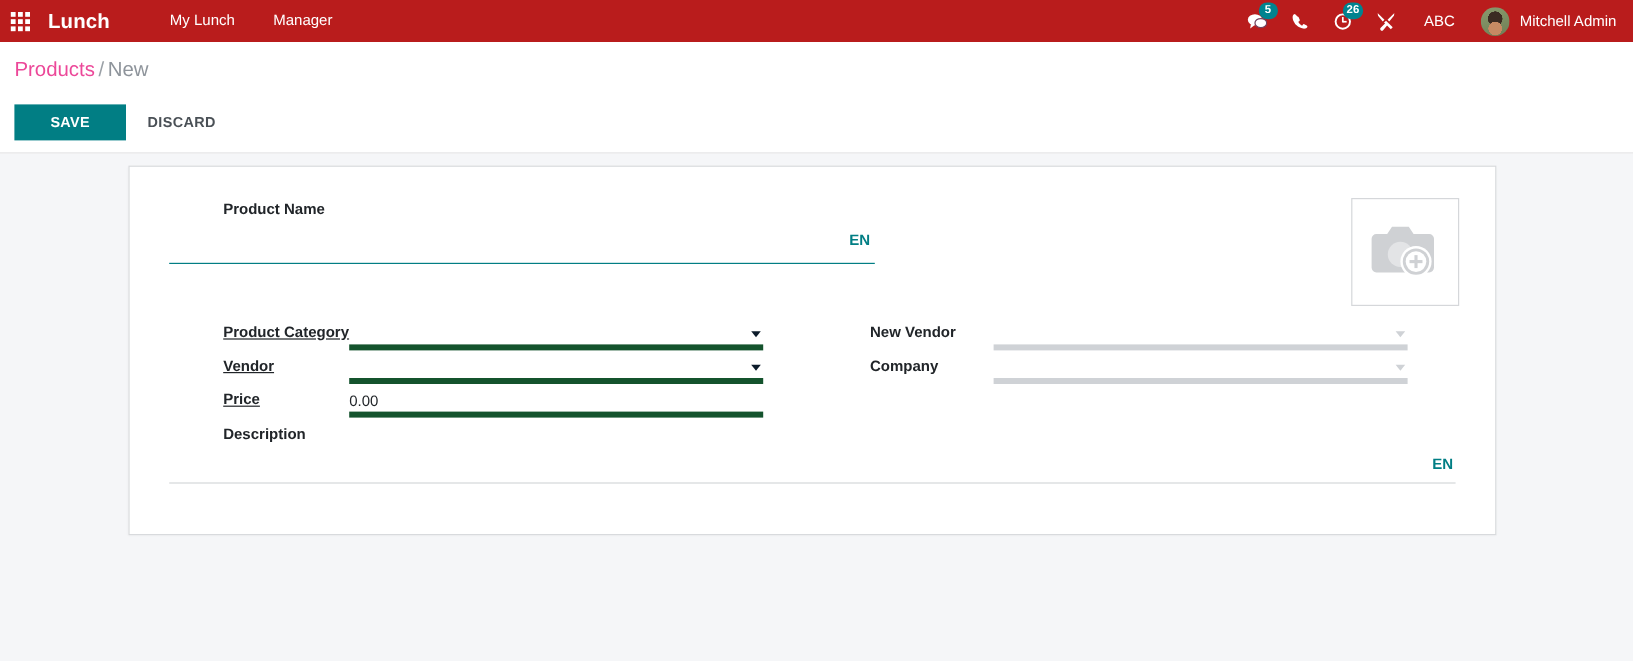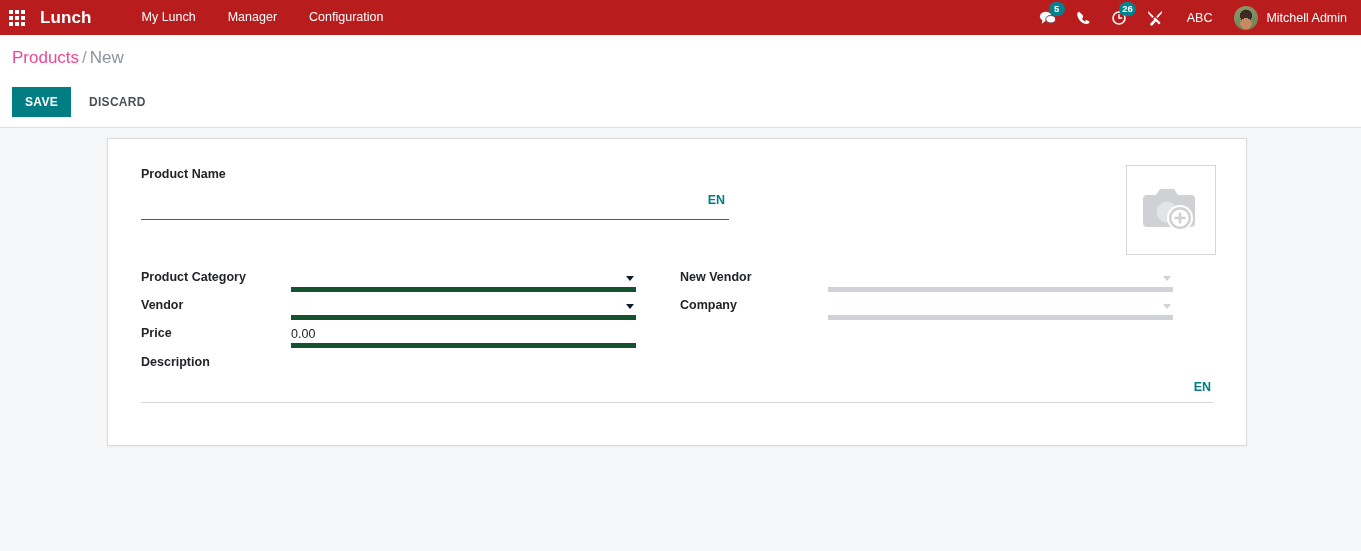--- a/index.html
+++ b/index.html
@@ -81,39 +81,39 @@
     position: absolute; left: 12px; top: 13px;
     font-size: 17px; color: #374151;
   }
   .crumb-link { color: #ec4899; cursor: pointer; }
   .crumb-sep { color: #9aa0a6; margin: 0 3px; }
   .crumb-current { color: #8e949b; }
   .btn-row { position: absolute; left: 12px; top: 52px; display: flex; align-items: center; }
   .btn-save {
     background: #017e84; color: #ffffff;
     font-size: 12px; font-weight: bold; letter-spacing: .3px;
-    border: none; padding: 8px 13px; cursor: pointer;
+    border: none; padding: 8px 30px; cursor: pointer;
   }
   .btn-discard {
     background: transparent; border: none;
     color: #4a5056; font-size: 12px; font-weight: bold;
     letter-spacing: .3px; padding: 8px 13px; margin-left: 5px; cursor: pointer;
   }
 
   
   .sheet-bg { position: absolute; top: 128px; left: 0; width: 1361px; height: 423px; background: #f5f6f8; }
   .sheet {
     position: absolute; top: 138px; left: 107px;
     width: 1140px; height: 308px;
     background: #ffffff;
     border: 1px solid #d8dadd;
     box-shadow: 0 1px 2px rgba(0,0,0,.045);
   }
 
-  .lbl { font-size: 12.5px; color: #212529; font-weight: bold; }
+  .lbl { font-size: 12.5px; color: #212529; font-weight: bold; margin-left: 45px; }
 
   
   .pname-label { position: absolute; left: 33px; top: 28px; }
   .pname-wrap { position: absolute; left: 33px; top: 45px; width: 588px; height: 38px; }
   .pname-input {
     width: 100%; height: 36px;
     border: none; border-bottom: 1px solid #017e84;
     background: transparent; outline: none;
     font-size: 14px; color: #212529;
     font-family: "Liberation Sans", sans-serif;
@@ -152,21 +152,21 @@
     position: absolute; right: 2px; bottom: 6px;
     width: 0; height: 0;
     border-left: 4.5px solid transparent;
     border-right: 4.5px solid transparent;
     border-top: 5px solid #0d1b2a;
     cursor: pointer;
   }
   .caret.muted { border-top-color: #cfd2d6; }
 
   
-  .lcol-lbl { left: 33px; }
+  .lcol-lbl { left: 33px; text-decoration: underline; }
   .lcol-fld { left: 183px; width: 345px; }
   
   .rcol-lbl { left: 572px; }
   .rcol-fld { left: 720px; width: 345px; }
 
   
   .desc-label { position: absolute; left: 33px; top: 216px; }
   .desc-wrap { position: absolute; left: 33px; top: 232px; width: 1072px; height: 34px; }
   .desc-input {
     width: 100%; height: 32px;
@@ -197,21 +197,20 @@
         <i></i>
         <i></i>
         <i></i>
     </div>
   </div>
 
   <div class="brand">Lunch</div>
 
   <div class="menu-item">My Lunch</div>
   <div class="menu-item">Manager</div>
-  <div class="menu-item">Configuration</div>
 
   <div class="nav-spacer"></div>
 
   <div class="sys-item">
     <svg width="17" height="16" viewBox="0 0 18 16">
       <ellipse cx="7.2" cy="6.4" rx="6.3" ry="4.9" fill="#ffffff"></ellipse>
       <path d="M3.6 10.2 L3.0 14.0 L7.0 11.0 Z" fill="#ffffff"></path>
       <ellipse cx="12.4" cy="9.3" rx="5.2" ry="4.0" fill="#ffffff" stroke="#71435f" stroke-width="1.1"></ellipse>
     </svg>
     <span class="badge">5</span>

